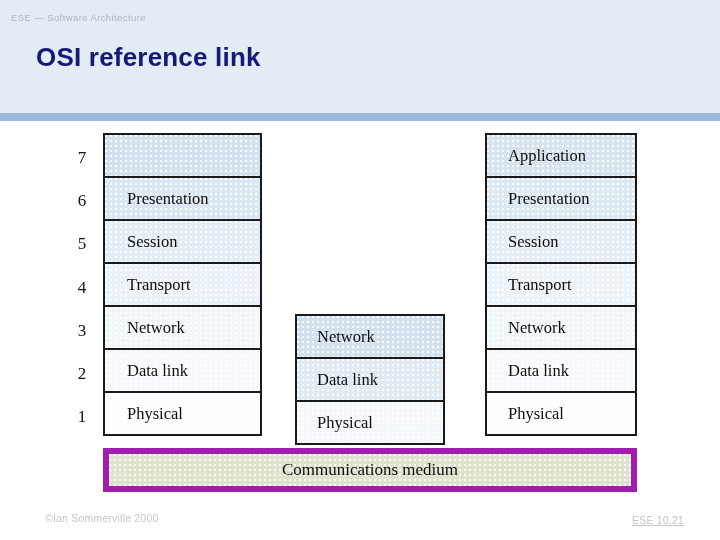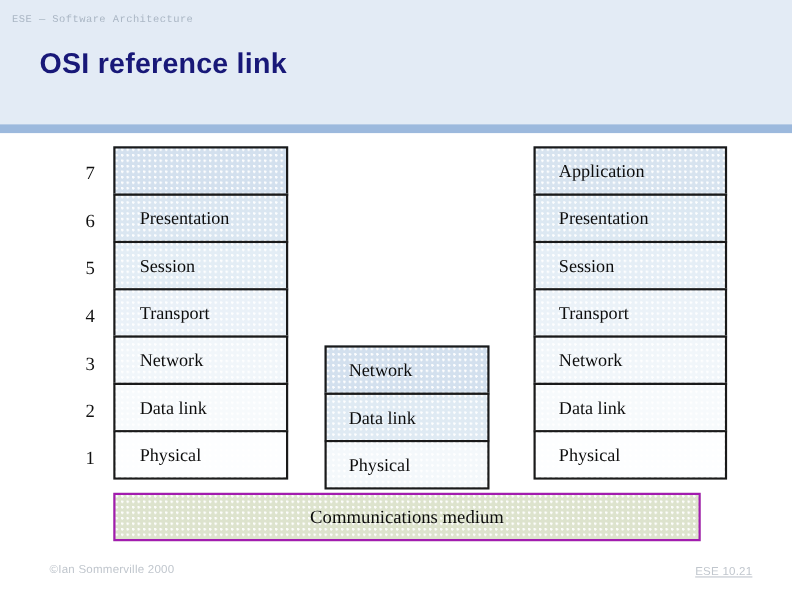--- a/index.html
+++ b/index.html
@@ -22,21 +22,21 @@
     width: 720px;
     height: 113px;
     background: #e3ebf5;
   }
   .kicker {
     position: absolute;
     left: 11px; top: 12px;
     font-size: 9.5px;
     letter-spacing: 0.4px;
     color: #aab6c4;
-    font-family: Liberation Mono, monospace;
+    font-family: Liberation Sans, sans-serif;
     white-space: nowrap;
   }
   .slide-title {
     position: absolute;
     left: 36px; top: 42px;
     font-size: 26px;
     font-weight: bold;
     color: #181878;
     letter-spacing: 0.2px;
     font-family: "Liberation Sans", sans-serif;
@@ -76,21 +76,21 @@
     line-height: 1;
   }
 
   
   .stack {
     position: absolute;
     box-sizing: border-box;
   }
   .stack-left   { left: 103px; top: 12px;  width: 159px; }
   .stack-mid    { left: 295px; top: 193px; width: 150px; }
-  .stack-right  { left: 485px; top: 12px;  width: 176px; }
+  .stack-right  { left: 485px; top: 12px;  width: 152px; }
 
   .layer-box {
     box-sizing: border-box;
     height: 45px;
     border: 2px solid #1a1a1a;
     margin-bottom: -2px;
     position: relative;
     display: flex;
     align-items: center;
     overflow: hidden;
@@ -118,21 +118,21 @@
   .stack-mid .layer-label { padding-left: 20px; }
   .stack-right .layer-label { padding-left: 21px; }
 
   
   .medium-box {
     position: absolute;
     left: 103px; top: 327px;
     width: 534px;
     height: 44px;
     box-sizing: border-box;
-    border: 2px solid #a21caf;
+    border: 6px solid #a21caf;
     background: #dde3cd;
     display: flex;
     align-items: center;
     justify-content: center;
     overflow: hidden;
   }
   .medium-label {
     position: relative;
     z-index: 2;
     font-family: "Liberation Serif", serif;

